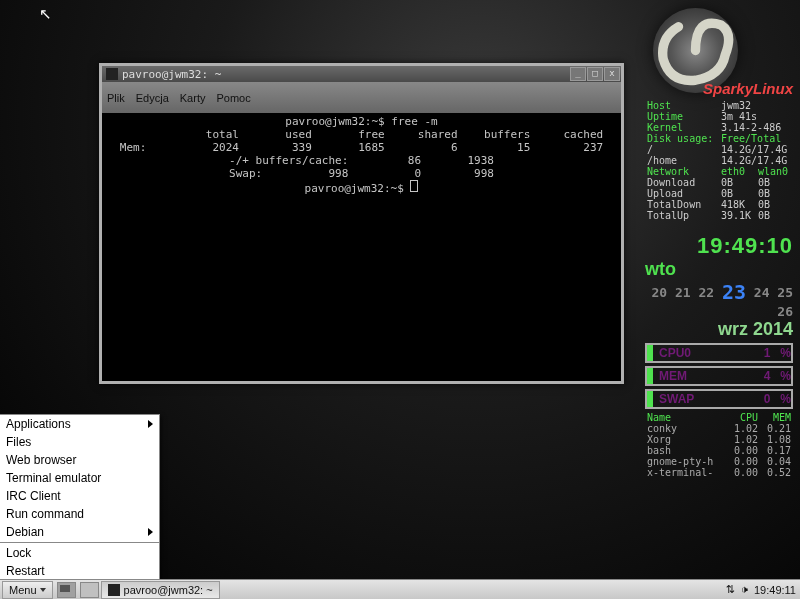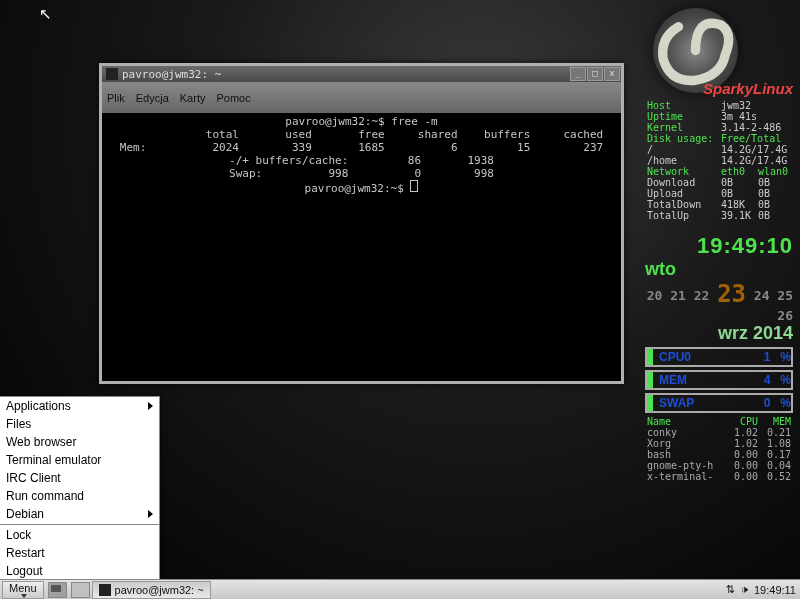--- a/index.html
+++ b/index.html
@@ -21,38 +21,38 @@
   
   .conky{position:absolute;top:80px;right:7px;width:148px;color:#aaa;font:11px/13px sans-serif;}
   .conky .brand{color:#ef4444;font:bold italic 15px sans-serif;text-align:right;margin-bottom:3px;}
   .conky table{width:100%;font:10px monospace;border-collapse:collapse;}
   .conky td{padding:0 2px;}
   .conky .lbl{color:#4fe24f;}
   .conky .val{color:#ccc;}
   .conky .time{color:#4fe24f;font:bold 22px sans-serif;text-align:right;margin-top:12px; letter-spacing:1px;}
   .conky .day{color:#4fe24f;font:bold 18px sans-serif;}
   .conky .caldays{text-align:right;font:bold 13px monospace;color:#888;}
-  .conky .caldays .cur{color:#a16207;font-size:24px;vertical-align:-2px;}
+  .conky .caldays .cur{color:#3b82f6;font-size:20px;vertical-align:-2px;}
   .conky .month{color:#8fd88f;font:bold 18px sans-serif;text-align:right;}
-  .conky .bar{border:2px solid #aaa;height:16px;display:flex;align-items:center;margin:3px 0;font:bold 12px sans-serif;color:#1d4ed8;}
+  .conky .bar{border:2px solid #aaa;height:16px;display:flex;align-items:center;margin:3px 0;font:bold 12px sans-serif;color:#701a75;}
   .conky .bar .acc{width:6px;height:100%;background:#4fe24f;margin-right:6px;}
   .conky .bar .name{flex:1;}
   .conky .bar .num{margin-right:10px;}
   .conky .ptab{font:10px monospace;width:100%;}
   .conky .ptab .hd{color:#4fe24f;}
 
   
   .menu{position:absolute;bottom:19px;left:0;width:159px;background:#fff;border:1px solid #888;border-left:none;border-bottom:none;font:12px/18px sans-serif;box-shadow:2px 2px 4px rgba(0,0,0,.5);}
   .menu div{padding:0 6px;cursor:pointer;display:flex;align-items:center;}
   .menu .sub::after{content:"";margin-left:auto;border-left:5px solid #000;border-top:4px solid transparent;border-bottom:4px solid transparent;}
   .menu hr{margin:1px 0;border:none;border-top:1px solid #888;}
 
   
   .taskbar{position:absolute;bottom:0;left:0;right:0;height:19px;background:linear-gradient(#e4e4e4,#c8c8c8);display:flex;align-items:center;font:11px sans-serif;color:#111;border-top:1px solid #888;}
-  .taskbar .btn{height:16px;padding:0 6px;display:flex;align-items:center;border:1px solid #999;background:linear-gradient(#eee,#ccc);margin-left:2px;cursor:pointer;flex-direction:column;}
+  .taskbar .btn{height:16px;padding:0 6px;display:flex;align-items:center;border:1px solid #999;background:linear-gradient(#eee,#ccc);margin-left:2px;cursor:pointer;}
   .taskbar .task{border:1px solid #999;background:linear-gradient(#ccc,#e8e8e8);padding:0 6px;height:16px;display:flex;align-items:center;margin-left:2px;cursor:pointer;}
   .taskbar .pager{width:17px;height:14px;background:#c0c0c0;border:1px solid #888;margin-left:4px;position:relative;}
   .taskbar .pager.active{background:#a0a0a0;}
   .taskbar .pager .w{position:absolute;top:2px;left:2px;width:10px;height:7px;background:#555;}
   .taskbar .tray{margin-left:auto;display:flex;align-items:center;padding-right:4px;}
   .taskbar .tray span{margin-left:6px;}
   .cursor{position:absolute;top:5px;left:39px;font-size:15px;color:#fff;pointer-events:none;}
 </style>
 </head>
 <body>
@@ -206,21 +206,20 @@
   <div class="sub">Applications</div>
   <div>Files</div>
   <div>Web browser</div>
   <div>Terminal emulator</div>
   <div>IRC Client</div>
   <div>Run command</div>
   <div class="sub">Debian</div>
   <hr>
   <div>Lock</div>
   <div>Restart</div>
-  <div>Logout</div>
 </div>
 
 <div class="taskbar">
   <div class="btn">
       <span>Menu</span> 
       <span style="margin-left:3px;border-top:4px solid #333;border-left:3px solid transparent;border-right:3px solid transparent;display:inline-block;"></span>
     </div>
   <div class="pager active">
       <div class="w"></div>
     </div>

